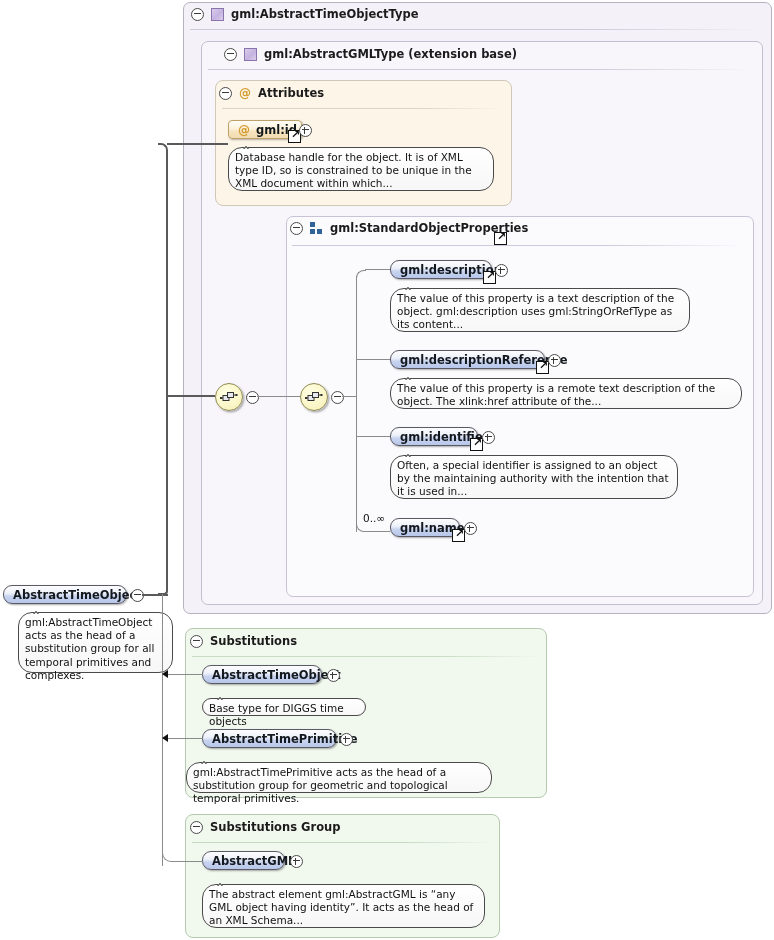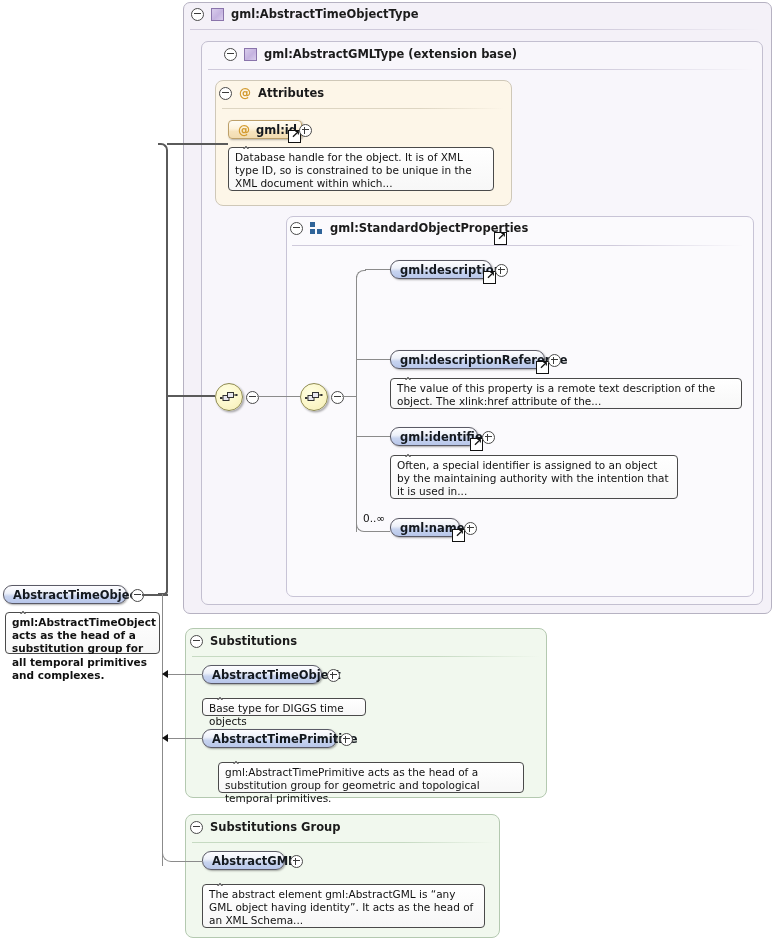--- a/index.html
+++ b/index.html
@@ -54,21 +54,21 @@
       background:linear-gradient(to bottom,#fdfdff 0%,#eef1f9 42%,#c8d4ef 60%,#b7c6ea 100%);
       box-shadow:1px 1px 2px rgba(0,0,0,.33);}
 
   
   .badge-ref{position:absolute;width:13px;height:13px;box-sizing:border-box;border:1.4px solid #111;
       background:#fff;}
   .badge-ref::after{content:"↗";position:absolute;left:0;top:-3px;width:13px;text-align:center;
       font-size:11px;line-height:13px;color:#111;font-weight:bold;}
 
   
-  .doc{position:absolute;box-sizing:border-box;border:1px solid #4a4a4a;border-radius:4px;
+  .doc{position:absolute;box-sizing:border-box;border:1px solid #4a4a4a;border-radius:14px;
       background:linear-gradient(to bottom,#ffffff 0%,#f7f7f7 100%);
       font-size:10.5px;line-height:13.2px;color:#111;padding:3px 6px;
       font-family:"DejaVu Sans","Liberation Sans",sans-serif;}
   .doc .tip{position:absolute;top:-6px;left:12px;width:11px;height:7px;overflow:hidden;}
   .doc .tip::before{content:"";position:absolute;left:0;top:6px;width:9px;height:9px;background:#fff;
       border-left:1px solid #4a4a4a;border-top:1px solid #4a4a4a;transform:rotate(45deg);}
 
   
   .seq{position:absolute;width:26px;height:26px;border-radius:50%;
       border:1px solid #8e8a52;background:radial-gradient(circle at 38% 32%,#ffffe2 0%,#fbf6c8 58%,#f3edb4 100%);
@@ -149,20 +149,24 @@
   <div class="ln ln-h" style="left:365px;top:269px;width:25px;"></div>
   <div class="ln ln-h" style="left:356px;top:359px;width:34px;"></div>
   <div class="ln ln-h" style="left:356px;top:436px;width:34px;"></div>
   <div class="ln ln-h" style="left:365px;top:531px;width:25px;"></div>
 
   <div class="node node-el" style="left:390px;top:260px;width:102px;">
     <span>gml:description</span>
   </div>
   <div class="badge-ref" style="left:483px;top:271px;"></div>
   <span class="cir plus cir-abs" style="left:495px;top:264px;"></span>
+  <div class="doc" style="left:390px;top:288px;width:300px;height:44px;">
+    <span class="tip"></span>
+    <span>The value of this property is a text description of the object. gml:description uses gml:StringOrRefType as its content...</span>
+  </div>
 
   <div class="node node-el" style="left:390px;top:350px;width:155px;">
     <span>gml:descriptionReference</span>
   </div>
   <div class="badge-ref" style="left:536px;top:361px;"></div>
   <span class="cir plus cir-abs" style="left:548px;top:354px;"></span>
   <div class="doc" style="left:390px;top:378px;width:352px;height:31px;">
     <span class="tip"></span>
     <span>The value of this property is a remote text description of the object. The xlink:href attribute of the...</span>
   </div>
@@ -207,21 +211,21 @@
       <rect x="15.5" y="5" width="2" height="2" fill="#333"></rect>
     </svg>
   </div>
   <span class="cir cir-abs" style="left:246px;top:391px;"></span>
   <div class="ln ln-h" style="left:257px;top:396px;width:43px;"></div>
 
   <div class="node node-root" style="left:3px;top:585px;width:124px;">
     <span>AbstractTimeObject</span>
   </div>
   <span class="cir cir-abs" style="left:131px;top:589px;"></span>
-  <div class="doc" style="left:5px;top:612px;width:155px;height:42px;font-weight:bold;">
+  <div class="doc" style="left:18px;top:612px;width:155px;height:61px;">
     <span class="tip"></span>
     <span>gml:AbstractTimeObject acts as the head of a substitution group for all temporal primitives and complexes.</span>
   </div>
 
   <div class="ln ln-thick-h" style="left:142px;top:594px;width:26px;"></div>
   <div class="corner corner-dark" style="left:158px;top:585px;width:10px;height:10px;border-width:0 2px 2px 0;border-bottom-right-radius:4px;"></div>
   <div class="ln ln-thick-v" style="left:166px;top:152px;width:2px;height:435px;"></div>
   <div class="corner corner-dark" style="left:158px;top:143px;width:10px;height:10px;border-width:2px 2px 0 0;border-top-right-radius:7px;"></div>
   <div class="ln ln-thick-h" style="left:167px;top:143px;width:61px;"></div>
   <div class="ln ln-thick-h" style="left:167px;top:395px;width:48px;"></div>
@@ -239,21 +243,21 @@
   <span class="cir plus cir-abs" style="left:327px;top:669px;"></span>
   <div class="doc" style="left:202px;top:698px;width:164px;height:18px;">
     <span class="tip"></span>
     <span>Base type for DIGGS time objects</span>
   </div>
 
   <div class="node node-el" style="left:202px;top:729px;width:135px;">
     <span>AbstractTimePrimitive</span>
   </div>
   <span class="cir plus cir-abs" style="left:340px;top:733px;"></span>
-  <div class="doc" style="left:218px;top:762px;width:306px;height:31px;">
+  <div class="doc" style="left:186px;top:762px;width:306px;height:31px;">
     <span class="tip"></span>
     <span>gml:AbstractTimePrimitive acts as the head of a substitution group for geometric and topological temporal primitives.</span>
   </div>
 
   <div class="panel panel-green" style="left:185px;top:814px;width:315px;height:124px;"></div>
   <div class="panel-title" style="left:190px;top:820px;">
     <span class="cir"></span>
     <span>Substitutions Group</span>
   </div>
   <div class="panel-rule rule-green" style="left:192px;top:842px;width:302px;"></div>

